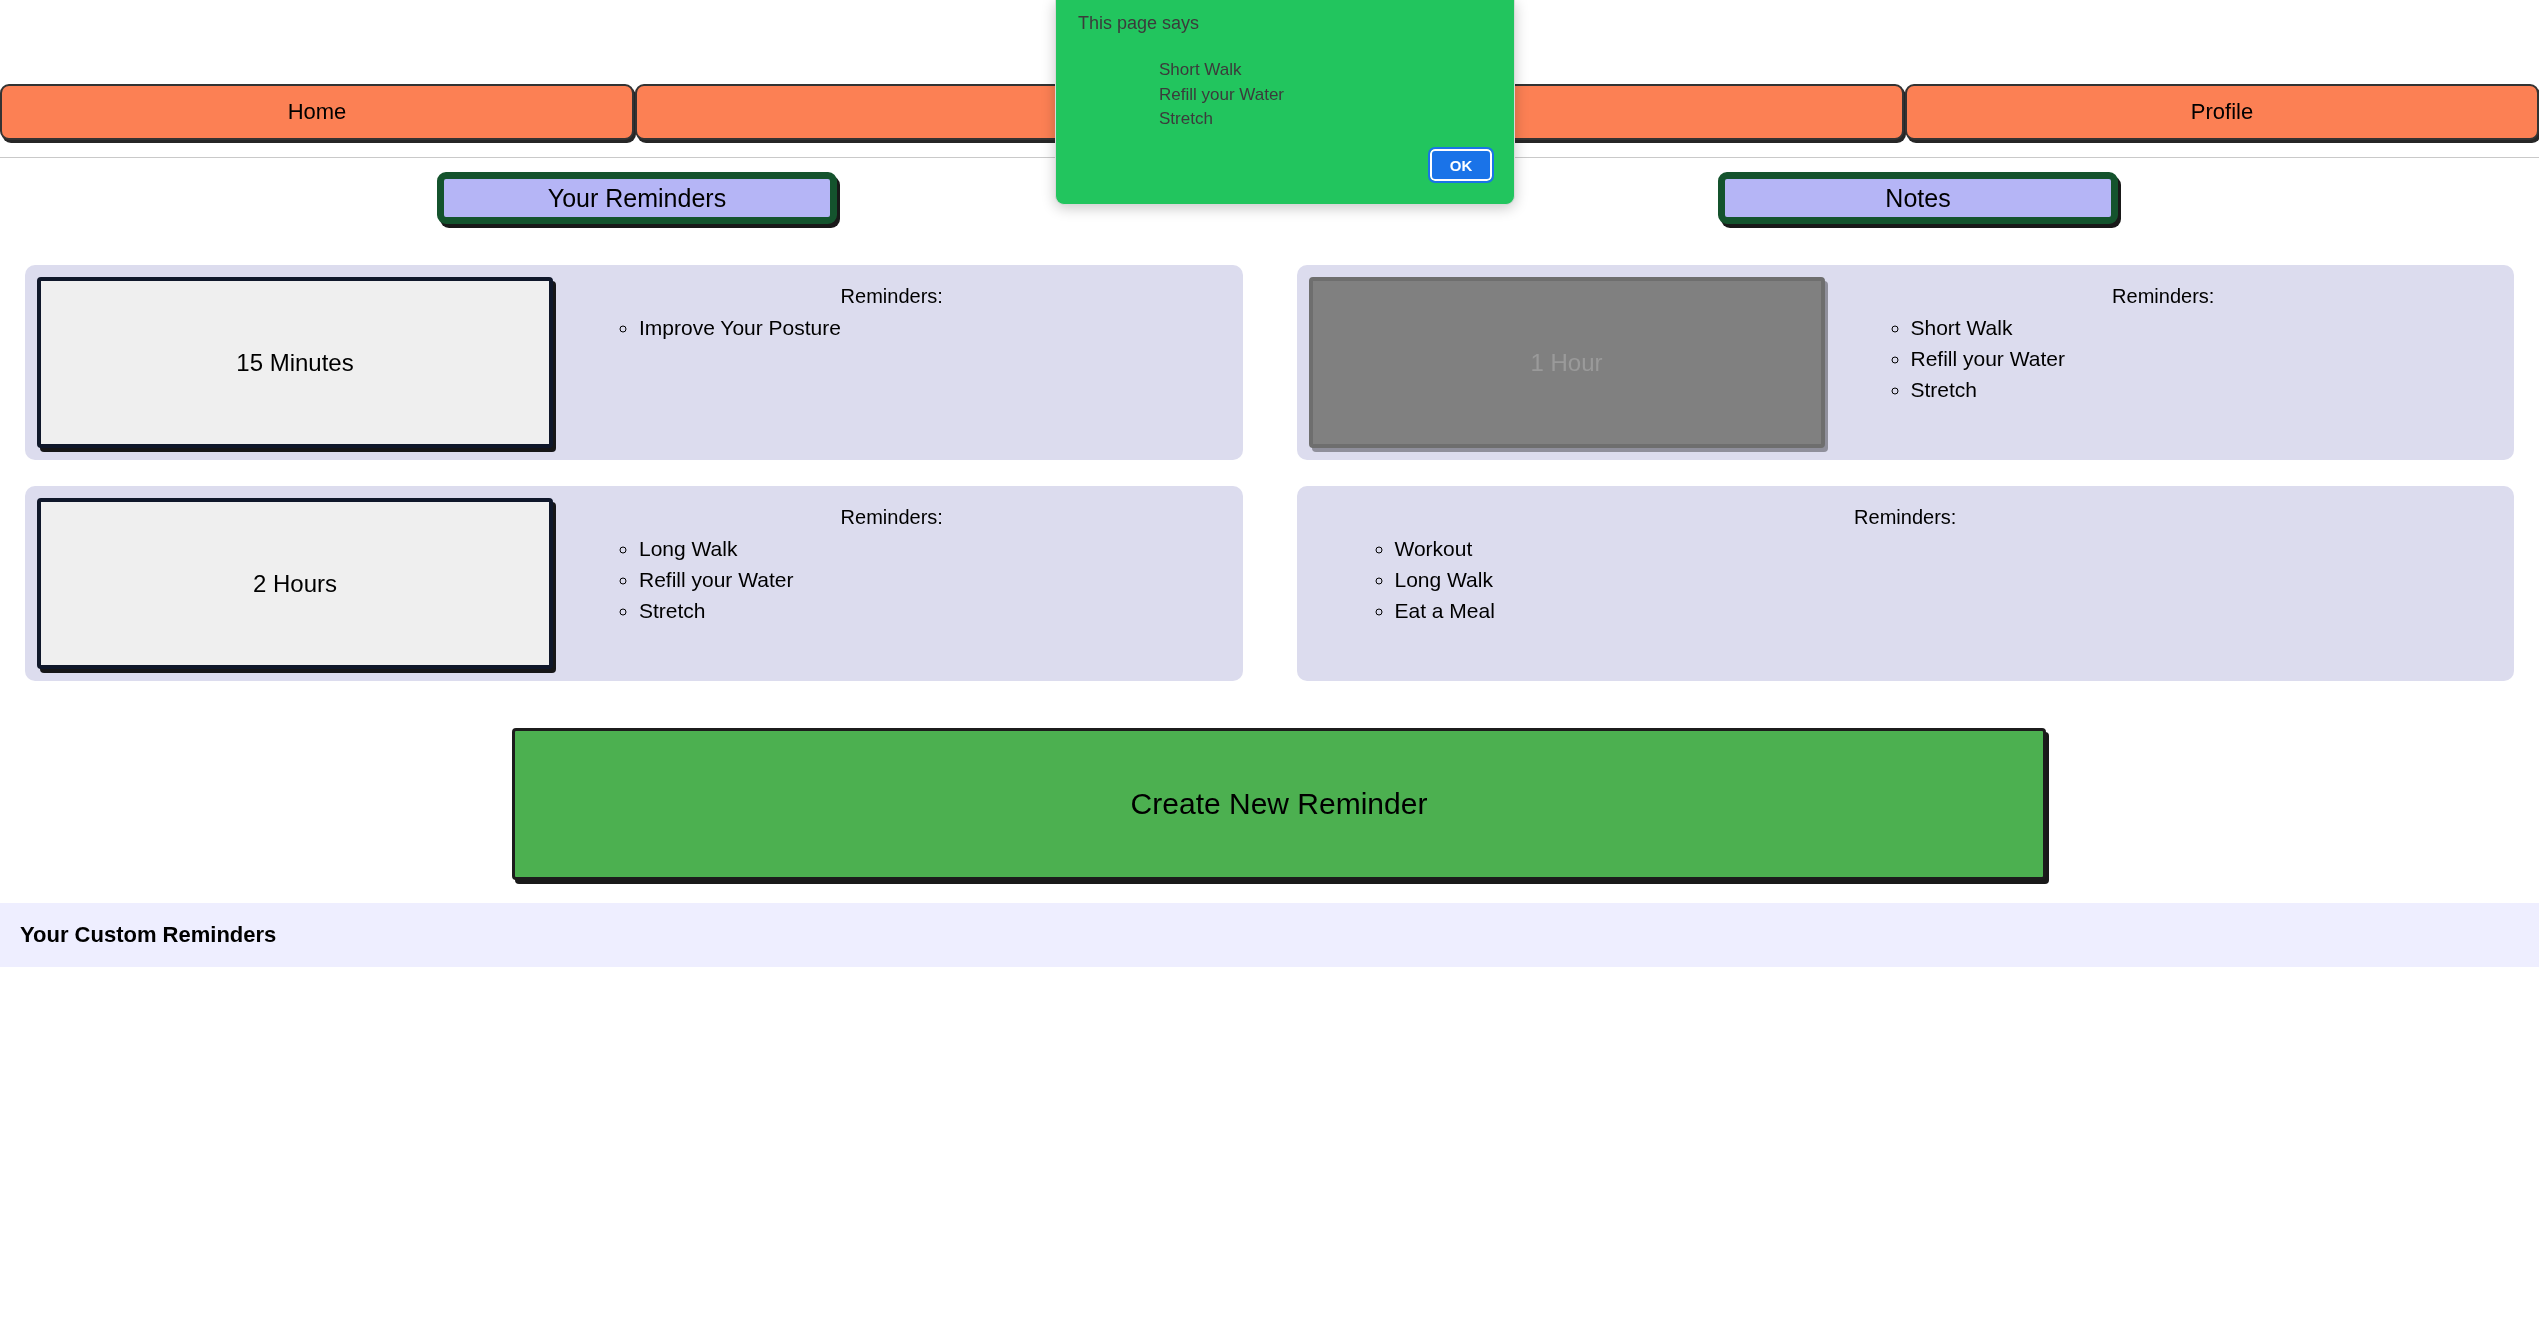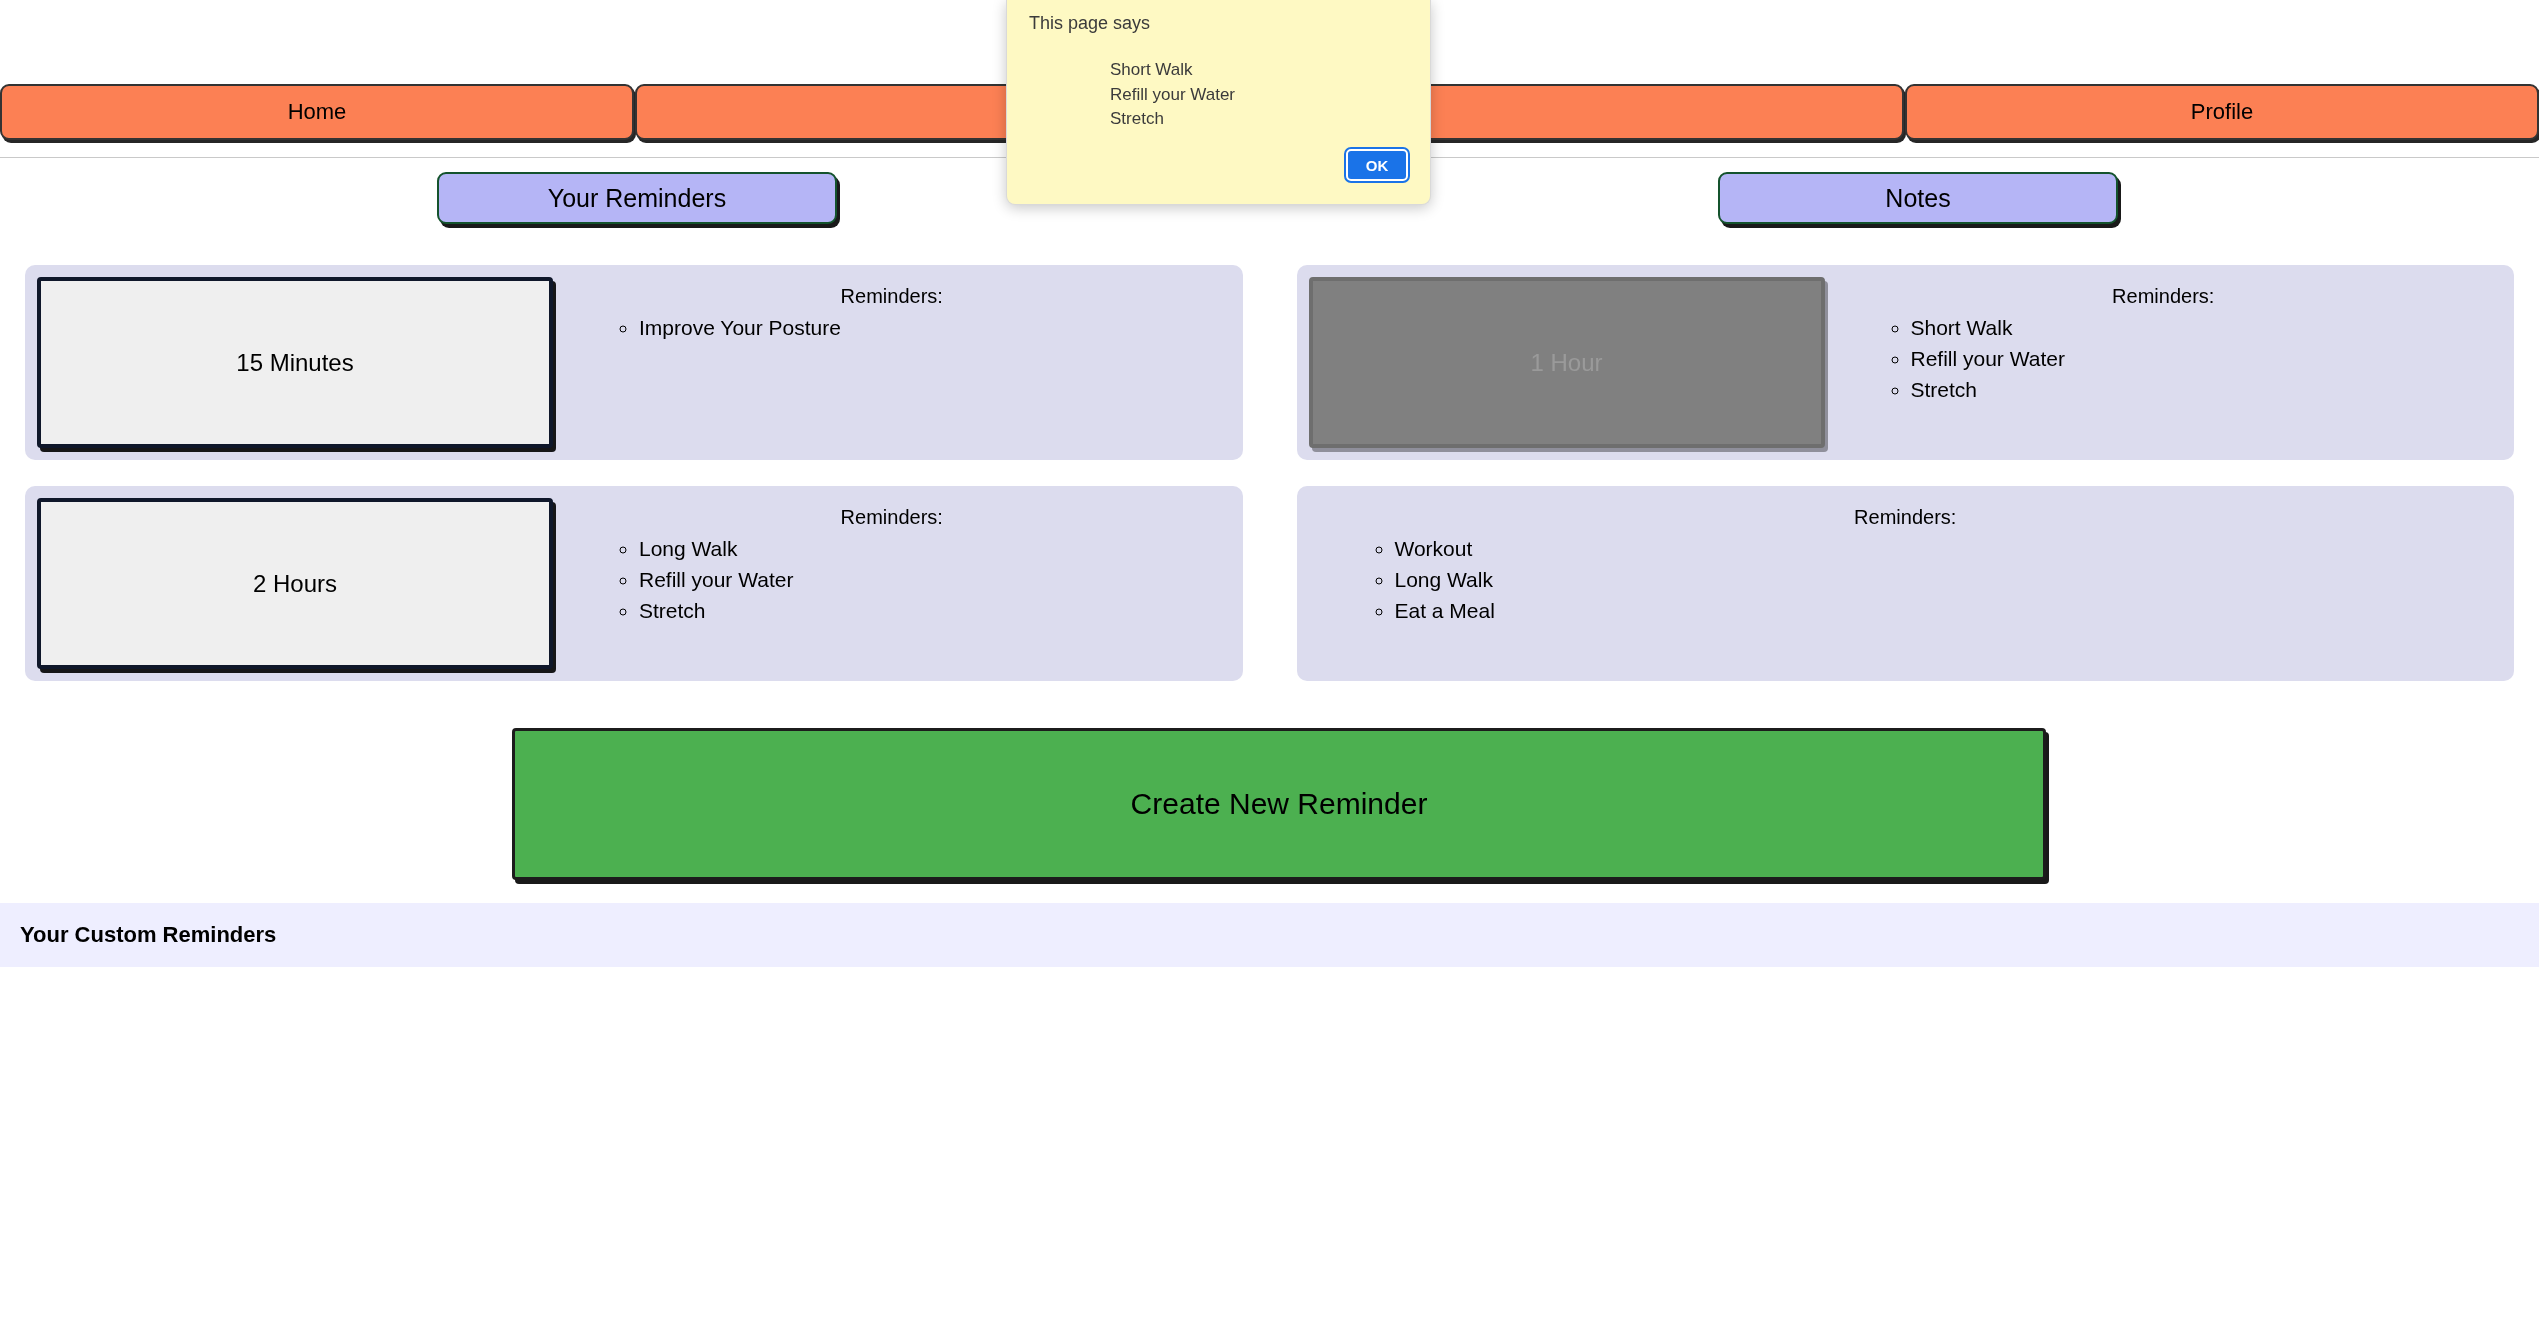--- a/index.html
+++ b/index.html
@@ -59,21 +59,21 @@
     left: 0;
     top: 172px;
     width: 2539px;
     height: 56px;
   }
   .section-button {
     position: absolute;
     top: 0;
     height: 52px;
     background: #b5b5f6;
-    border: 2px solid #14532d;
+    border: 7px solid #14532d;
     border-radius: 9px;
     box-shadow: 3px 4px 0 rgba(0,0,0,0.9);
     font-size: 25px;
     font-family: "Liberation Sans", sans-serif;
     color: #000000;
     display: flex;
     align-items: center;
     justify-content: center;
     cursor: pointer;
     padding: 0;
@@ -187,25 +187,25 @@
     font-size: 22px;
     font-weight: bold;
     color: #000000;
     padding-left: 20px;
     line-height: 1;
   }
 
   
   #page-dialog {
     position: absolute;
-    left: 1006px;
+    left: 1055px;
     top: 0;
-    width: 425px;
+    width: 460px;
     height: 205px;
-    background: #fef9c3;
+    background: #22c55e;
     border: 1px solid #d9d9d9;
     border-top: none;
     border-radius: 0 0 9px 9px;
     box-shadow: 0 3px 14px rgba(0,0,0,0.22);
     box-sizing: border-box;
     z-index: 50;
   }
   #dialog-heading {
     position: absolute;
     left: 22px;

